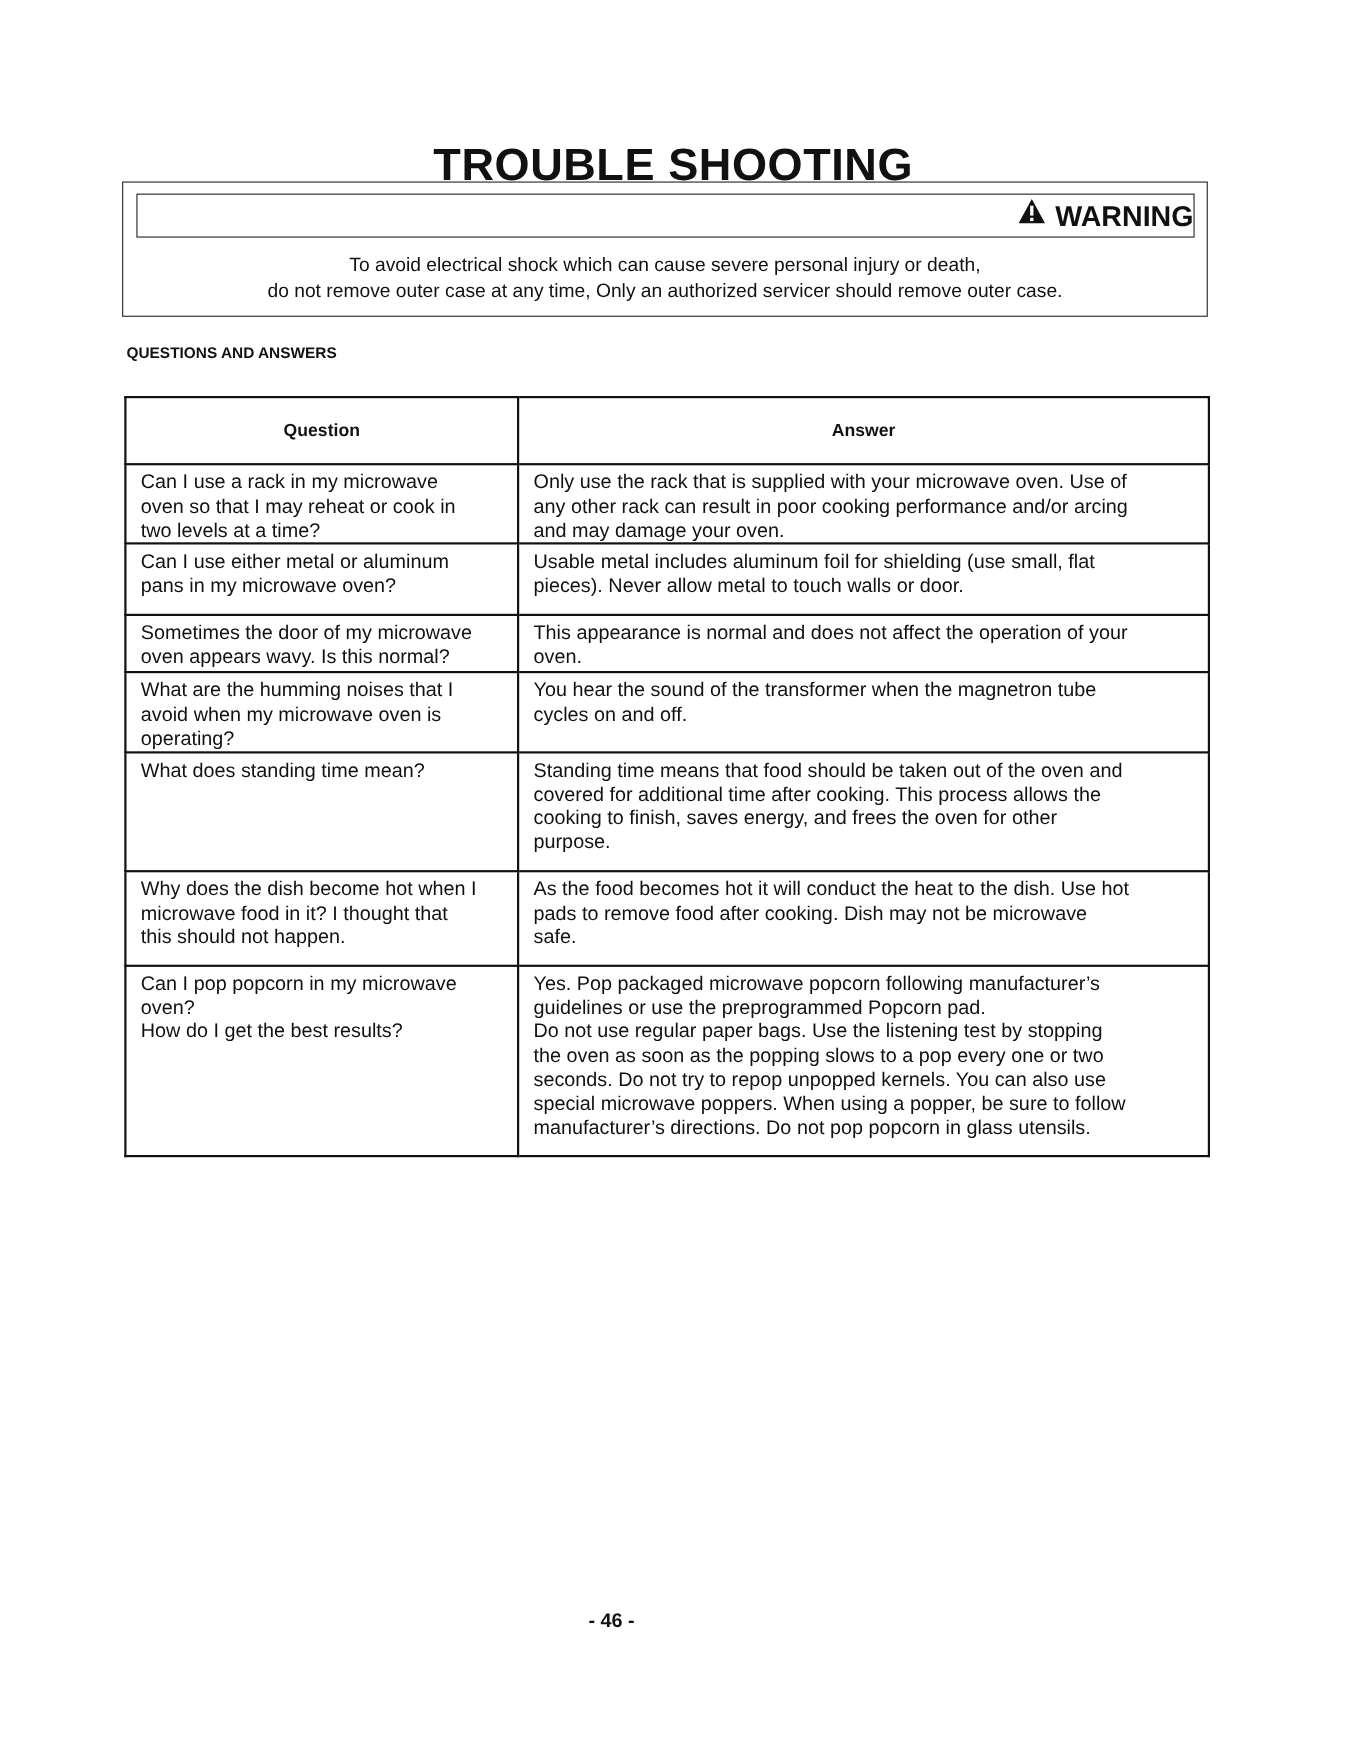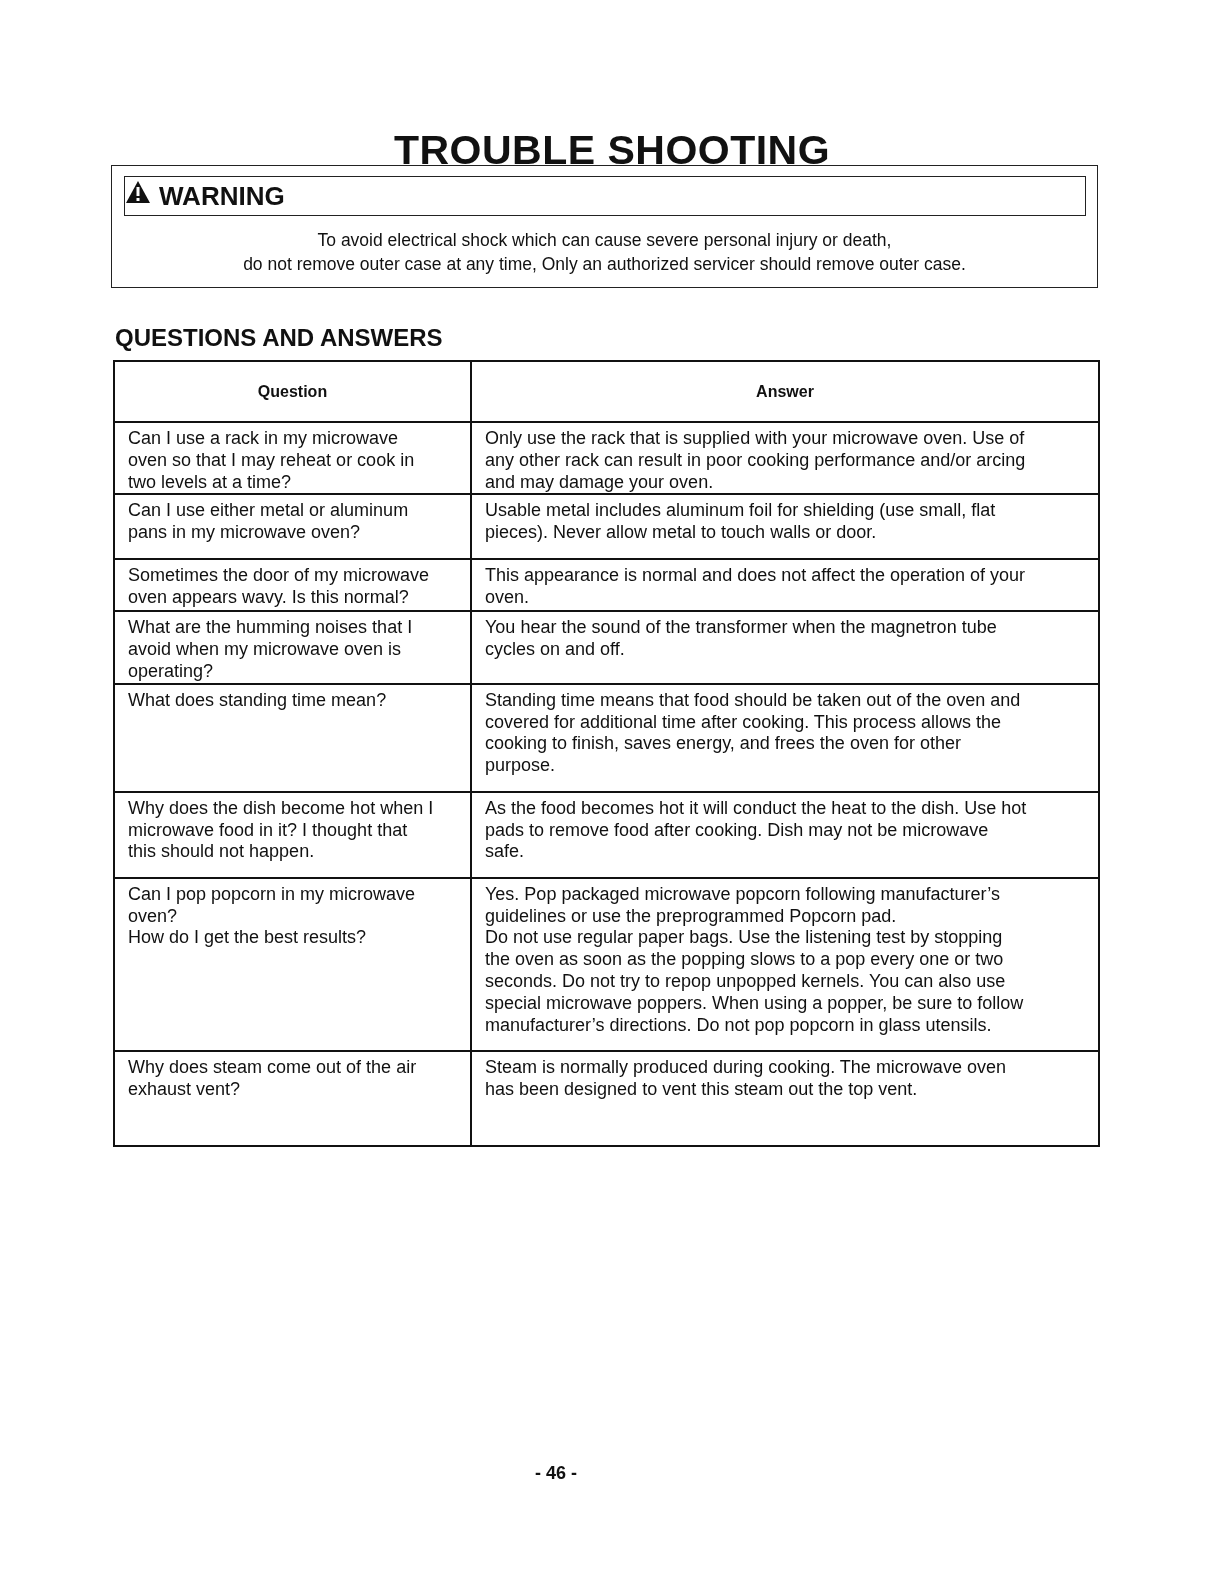--- a/index.html
+++ b/index.html
@@ -1,22 +1,22 @@
 <!DOCTYPE html>
 <html><head>
 <meta charset="utf-8">
 <style>
   html, body { margin: 0; padding: 0; background: #fff; }
   body { width: 1224px; height: 1584px; position: relative; font-family: "Liberation Sans", sans-serif; color: #111; }
   .title { position: absolute; top: 88px; left: 0; width: 1224px; text-align: center; font-size: 41px; font-weight: bold; letter-spacing: 0.5px; margin-top: 39px; }
   .warn-box { position: absolute; left: 111px; top: 165px; width: 987px; height: 123px; border: 1.5px solid #222; box-sizing: border-box; }
-  .warn-inner { position: absolute; left: 12px; top: 10px; width: 962px; height: 40px; border: 1.5px solid #222; box-sizing: border-box; text-align: left; font-size: 26px; font-weight: bold; line-height: 38px; }
+  .warn-inner { position: absolute; left: 12px; top: 10px; width: 962px; height: 40px; border: 1.5px solid #222; box-sizing: border-box; text-align: right; font-size: 26px; font-weight: bold; line-height: 38px; }
   .warn-icon { display: inline-block; vertical-align: middle; margin-right: 8px; position: relative; top: -3px; }
   .warn-text { position: absolute; left: 0; top: 62px; width: 100%; text-align: center; font-size: 17.5px; line-height: 24px; }
-  .section-title { position: absolute; left: 115px; top: 324px; font-size: 24px; font-weight: bold; }
+  .section-title { position: absolute; left: 115px; top: 312px; font-size: 14px; font-weight: bold; }
   table.qa { position: absolute; left: 113px; top: 360px; width: 987px; border-collapse: collapse; }
   table.qa th, table.qa td { border: 2px solid #111; vertical-align: top; text-align: left; }
   table.qa th { font-size: 16px; font-weight: bold; text-align: center; height: 31px; padding: 14px; vertical-align: middle; }
   table.qa td { font-size: 18px; line-height: 21.8px; padding: 5px 10px 0 13px; }
   table.qa td.q { width: 332px; }
   .page-number { position: absolute; top: 1463px; left: 0; width: 1112px; text-align: center; font-size: 18px; font-weight: bold; }
 </style>
 </head>
 <body>
 
@@ -123,26 +123,16 @@
         <td>
           <div>Yes. Pop packaged microwave popcorn following manufacturer’s</div>
           <div>guidelines or use the preprogrammed Popcorn pad.</div>
           <div>Do not use regular paper bags. Use the listening test by stopping</div>
           <div>the oven as soon as the popping slows to a pop every one or two</div>
           <div>seconds. Do not try to repop unpopped kernels. You can also use</div>
           <div>special microwave poppers. When using a popper, be sure to follow</div>
           <div>manufacturer’s directions. Do not pop popcorn in glass utensils.</div>
         </td>
       </tr>
-      <tr style="height: 95px;">
-        <td class="q">
-          <div>Why does steam come out of the air</div>
-          <div>exhaust vent?</div>
-        </td>
-        <td>
-          <div>Steam is normally produced during cooking. The microwave oven</div>
-          <div>has been designed to vent this steam out the top vent.</div>
-        </td>
-      </tr>
     </tbody>
 </table>
 
 <div class="page-number">- 46 -</div>
 
 </body></html>

